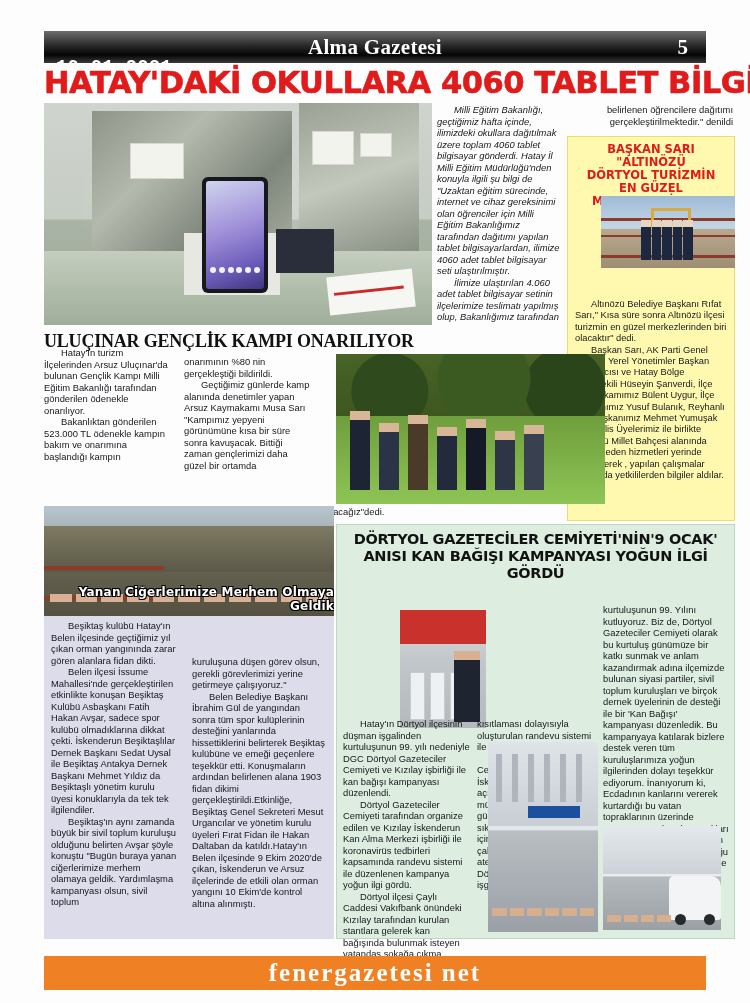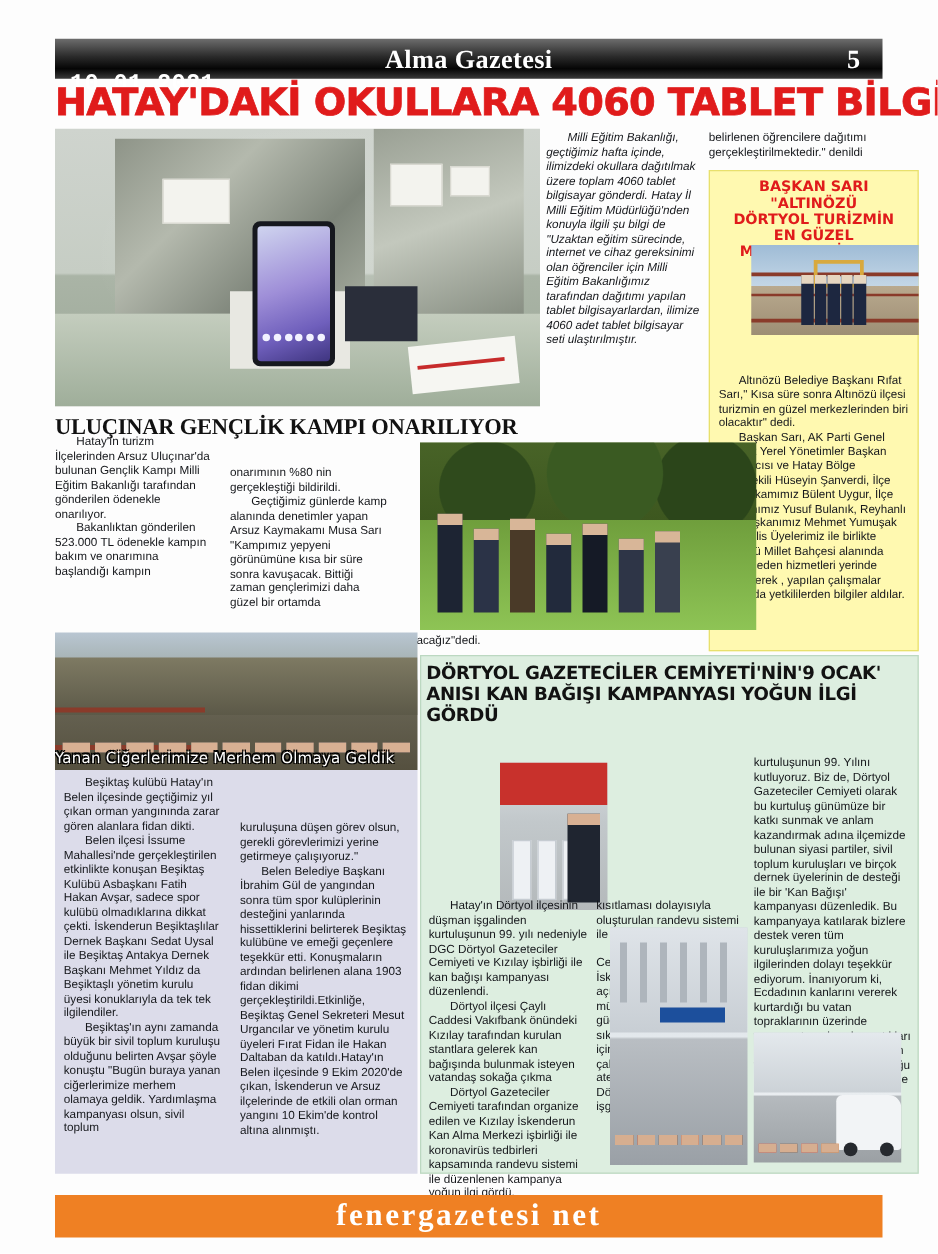--- a/index.html
+++ b/index.html
@@ -46,22 +46,22 @@
     text-align:center;
     white-space:nowrap;
     transform:scaleX(1.02);
     transform-origin:left center;
     -webkit-text-stroke:0.6px #e01b1b;
   }
 
   
   .photo{position:absolute;overflow:hidden;background:#c8ccc6;}
   .photo .cap{
-    position:absolute;left:0;right:0;bottom:3px;text-align:left;
-    color:#fff;font-family:"DejaVu Sans",sans-serif;font-weight:normal;
+    position:absolute;left:0;right:0;bottom:3px;text-align:right;
+    color:#fff;font-family:"DejaVu Sans",sans-serif;font-weight:bold;
     font-size:12px;letter-spacing:.2px;
     text-shadow:1px 1px 0 #000,-1px 1px 0 #000,1px -1px 0 #000,-1px -1px 0 #000;
     margin-top:34px;
   }
 
   
   #photo-tablets{
     left:44px;top:103px;width:388px;height:222px;
     background:
       radial-gradient(ellipse at 52% 45%, rgba(255,255,255,.25) 0%, rgba(255,255,255,0) 60%),
@@ -189,21 +189,21 @@
     font-family:"Liberation Sans",sans-serif;
   }
   .yellowbox .ybody p{margin:0;text-indent:16px;}
 
   
   .greenbox{
     position:absolute;left:336px;top:524px;width:399px;height:415px;
     background:#ddeee0;border:1px solid #bcd8c1;box-sizing:border-box;
   }
   .greenbox .ghl{
-    margin:6px 4px 5px 4px;color:#121212;
+    margin:6px 4px 5px 4px;text-align:center;color:#121212;
     font-family:"DejaVu Sans",sans-serif;font-weight:bold;font-size:14.5px;line-height:17px;
     letter-spacing:-0.3px;
   }
 
   
   .purplebox{
     position:absolute;left:44px;top:616px;width:290px;height:323px;
     background:#dcdcea;
   }
 
@@ -261,23 +261,24 @@
           </div>
       </div>
     </div>
     <div class="papers">
         <b></b>
       </div>
   </div>
 
   <div class="col" style="left:437px;top:104px;width:124px;font-style:italic;">
     <p>Milli Eğitim Bakanlığı, geçtiğimiz hafta içinde, ilimizdeki okullara dağıtılmak üzere toplam 4060 tablet bilgisayar gönderdi. Hatay İl Milli Eğitim Müdürlüğü'nden konuyla ilgili şu bilgi de "Uzaktan eğitim sürecinde, internet ve cihaz gereksinimi olan öğrenciler için Milli Eğitim Bakanlığımız tarafından dağıtımı yapılan tablet bilgisayarlardan, ilimize 4060 adet tablet bilgisayar seti ulaştırılmıştır.</p>
-  </div>
-
-  <div class="col" style="left:567px;top:104px;width:166px;">
+    <p>İlimize ulaştırılan 4.060 adet tablet bilgisayar setinin ilçelerimize teslimatı yapılmış olup, Bakanlığımız tarafından</p>
+  </div>
+
+  <div class="col" style="left:567px;top:104px;width:166px;text-align:right;">
     <p class="noind">belirlenen öğrencilere dağıtımı gerçekleştirilmektedir." denildi</p>
   </div>
 
   <div class="yellowbox">
     <div class="yhl">
       <div>BAŞKAN SARI "ALTINÖZÜ</div>
       <div>DÖRTYOL TURİZMİN</div>
       <div>EN GÜZEL MERKEZLERİNDEN</div>
       <div>BİRİ OLACAK"</div>
     </div>
@@ -299,21 +300,21 @@
       </div>
   </div>
 
   <div class="sec-headline" id="hl-ulucinar">ULUÇINAR GENÇLİK KAMPI ONARILIYOR</div>
 
   <div class="col" style="left:44px;top:347px;width:126px;">
     <p>Hatay'ın turizm İlçelerinden Arsuz Uluçınar'da bulunan Gençlik Kampı Milli Eğitim Bakanlığı tarafından gönderilen ödenekle onarılıyor.</p>
     <p>Bakanlıktan gönderilen 523.000 TL ödenekle kampın bakım ve onarımına başlandığı kampın</p>
   </div>
 
-  <div class="col" style="left:184px;top:372px;width:126px;">
+  <div class="col" style="left:184px;top:356px;width:126px;">
     <p class="noind">onarımının %80 nin gerçekleştiği bildirildi.</p>
     <p>Geçtiğimiz günlerde kamp alanında denetimler yapan Arsuz Kaymakamı Musa Sarı "Kampımız yepyeni görünümüne kısa bir süre sonra kavuşacak. Bittiği zaman gençlerimizi daha güzel bir ortamda</p>
   </div>
 
   <div class="photo" id="photo-park">
     <div class="trees"></div>
     <div class="ppl">
         <i></i>
         <i></i>
         <i></i>
@@ -372,22 +373,22 @@
     <div class="bottles">
         <i></i>
         <i></i>
         <i></i>
       </div>
     <div class="person"></div>
   </div>
 
   <div class="col" style="left:343px;top:718px;width:128px;">
     <p>Hatay'ın Dörtyol ilçesinin düşman işgalinden kurtuluşunun 99. yılı nedeniyle DGC Dörtyol Gazeteciler Cemiyeti ve Kızılay işbirliği ile kan bağışı kampanyası düzenlendi.</p>
+    <p>Dörtyol Gazeteciler Cemiyeti tarafından organize edilen ve Kızılay İskenderun Kan Alma Merkezi işbirliği ile koronavirüs tedbirleri kapsamında randevu sistemi ile düzenlenen kampanya yoğun ilgi gördü.</p>
     <p>Dörtyol ilçesi Çaylı Caddesi Vakıfbank önündeki Kızılay tarafından kurulan stantlara gelerek kan bağışında bulunmak isteyen vatandaş sokağa çıkma</p>
-    <p>Dörtyol Gazeteciler Cemiyeti tarafından organize edilen ve Kızılay İskenderun Kan Alma Merkezi işbirliği ile koronavirüs tedbirleri kapsamında randevu sistemi ile düzenlenen kampanya yoğun ilgi gördü.</p>
   </div>
 
   <div class="col" style="left:477px;top:718px;width:118px;">
     <p class="noind">kısıtlaması dolayısıyla oluşturulan randevu sistemi ile bağışta bulundu.</p>
     <p>Dörtyol Gazeteciler Cemiyeti Başkanı Sedat İskenderoğlu yaptığı açıklamada; "Bugün milli mücadelede işgalci düşman güçlerine 'ilk kurşunu' sıkarak Misakı Milli sınırları içinde direnişin kıvılcımını çakan ve Kuvay-i Milliye ateşini yakan yiğit Dörtyol'um uzun düşman işgalinden</p>
   </div>
 
   <div class="photo" id="photo-queue">
     <div class="bld"></div>
     <div class="sign"></div>

